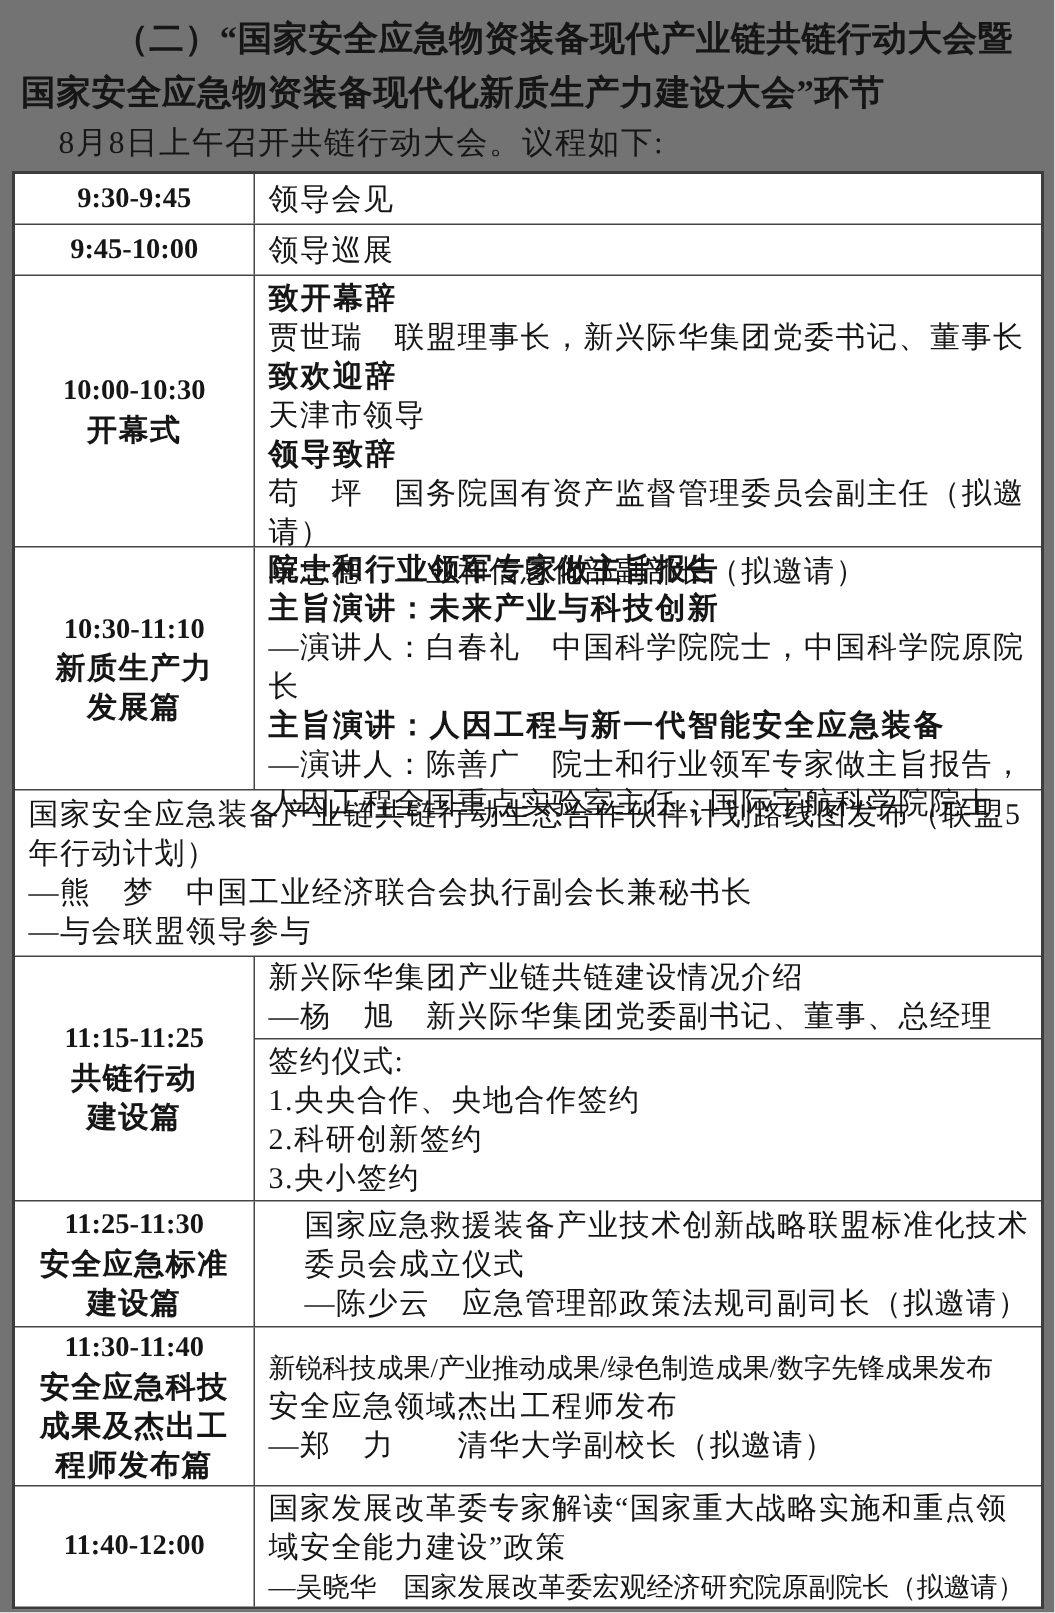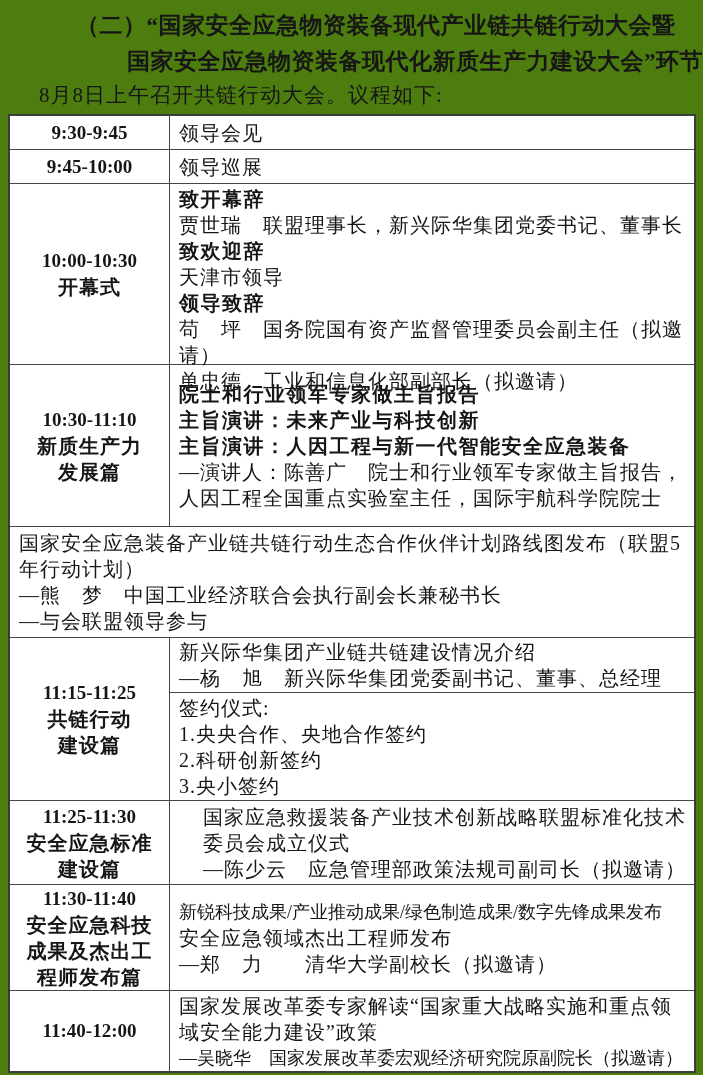--- a/index.html
+++ b/index.html
@@ -1,27 +1,27 @@
 <!DOCTYPE html>
 <html><head>
 <meta charset="utf-8">
 <style>
   html,body { margin:0; padding:0; background:#ffffff; }
   body {
     width:703px; height:1075px; overflow:hidden;
     font-family:"Liberation Serif","DejaVu Serif",serif;
     color:#161616;
   }
-  .page { position:relative; width:703px; height:1075px; background:#4d7c0f; }
+  .page { position:relative; width:703px; height:1075px; background:#737373; }
 
   
   .doc-header { padding-top:8px; }
   .title-line { font-weight:bold; font-size:23px; line-height:36px; letter-spacing:0.5px; white-space:nowrap; }
   .title-line.l1 { margin-left:76px; }
-  .title-line.l2 { margin-left:14px;text-align:right; }
+  .title-line.l2 { margin-left:14px; }
   .intro-line { font-size:21px; line-height:29px; letter-spacing:1px; margin-left:39px; margin-top:1px; white-space:nowrap; }
 
   
   .agenda {
     margin:4px 0 0 8px; width:688px;
     border:2px solid #3c3c3c; box-sizing:border-box;
     background:#ffffff;
   }
   .row { display:flex; box-sizing:content-box; }
   .row + .row { border-top:1px solid #454545; }
@@ -94,20 +94,21 @@
       <div class="row" style="height: 161px;">
         <div class="time-cell">
           <div class="time-num">10:30-11:10</div>
           <div class="time-label">新质生产力</div>
           <div class="time-label">发展篇</div>
         </div>
         <div class="content-col">
           <div class="content-cell">
             <div class="line bold">院士和行业领军专家做主旨报告</div>
             <div class="line bold">主旨演讲：未来产业与科技创新</div>
+            <div class="line">—演讲人：白春礼　中国科学院院士，中国科学院原院长</div>
             <div class="line bold">主旨演讲：人因工程与新一代智能安全应急装备</div>
             <div class="line">—演讲人：陈善广　院士和行业领军专家做主旨报告，人因工程全国重点实验室主任，国际宇航科学院院士</div>
           </div>
         </div>
       </div>
       <div class="row" style="height: 110px;">
         <div class="content-col">
           <div class="content-cell">
             <div class="line">国家安全应急装备产业链共链行动生态合作伙伴计划路线图发布（联盟5年行动计划）</div>
             <div class="line">—熊　梦　中国工业经济联合会执行副会长兼秘书长</div>

